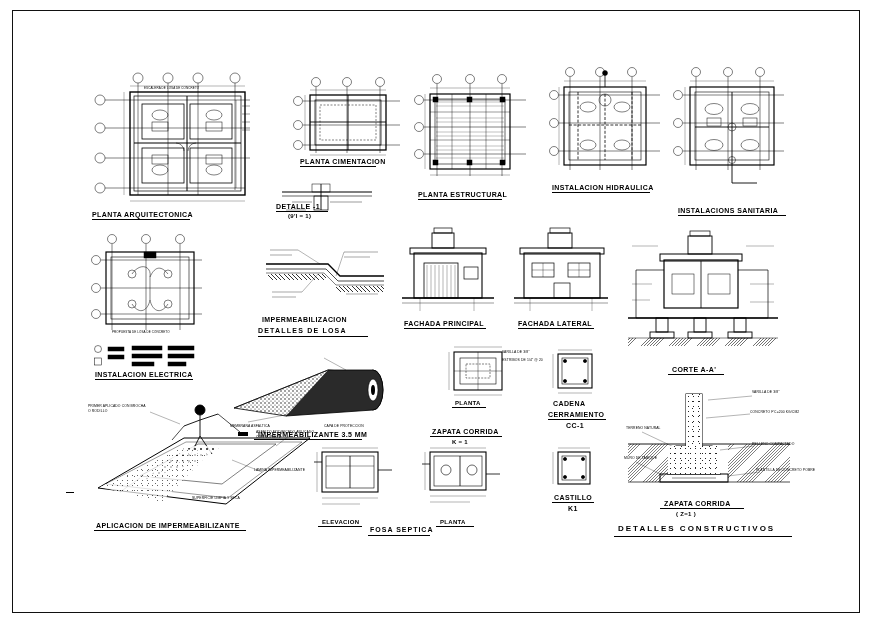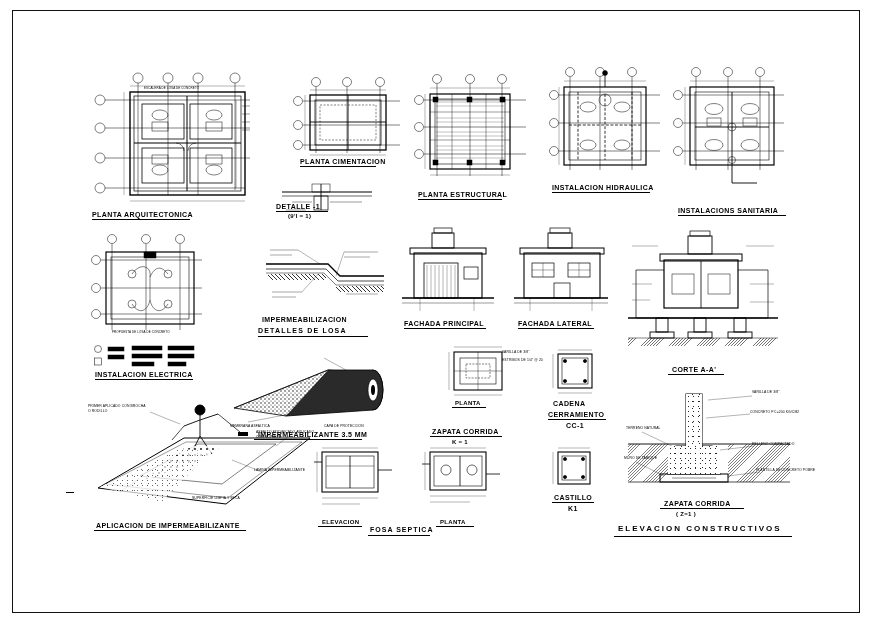--- a/index.html
+++ b/index.html
@@ -672,17 +672,17 @@
         </g>
       </g>
     </svg>
   </div>
   <div class="cap2" style="left:440px;top:519px;">PLANTA</div>
   <div class="ln h" style="left:436px;top:526px;width:38px;"></div>
 
   <div class="cap" style="left:370px;top:526px;letter-spacing:1px;">FOSA SEPTICA</div>
   <div class="ln h" style="left:368px;top:535px;width:62px;"></div>
 
-  <div class="cap" style="left:618px;top:524px;font-size:8px;letter-spacing:2px;">ELEVACION CONSTRUCTIVOS</div>
+  <div class="cap" style="left:618px;top:524px;font-size:8px;letter-spacing:2px;">DETALLES CONSTRUCTIVOS</div>
   <div class="ln h" style="left:614px;top:536px;width:178px;height:1px;"></div>
 
   <div class="ln h" style="left:66px;top:492px;width:8px;"></div>
 </div>
 
 </body></html>

